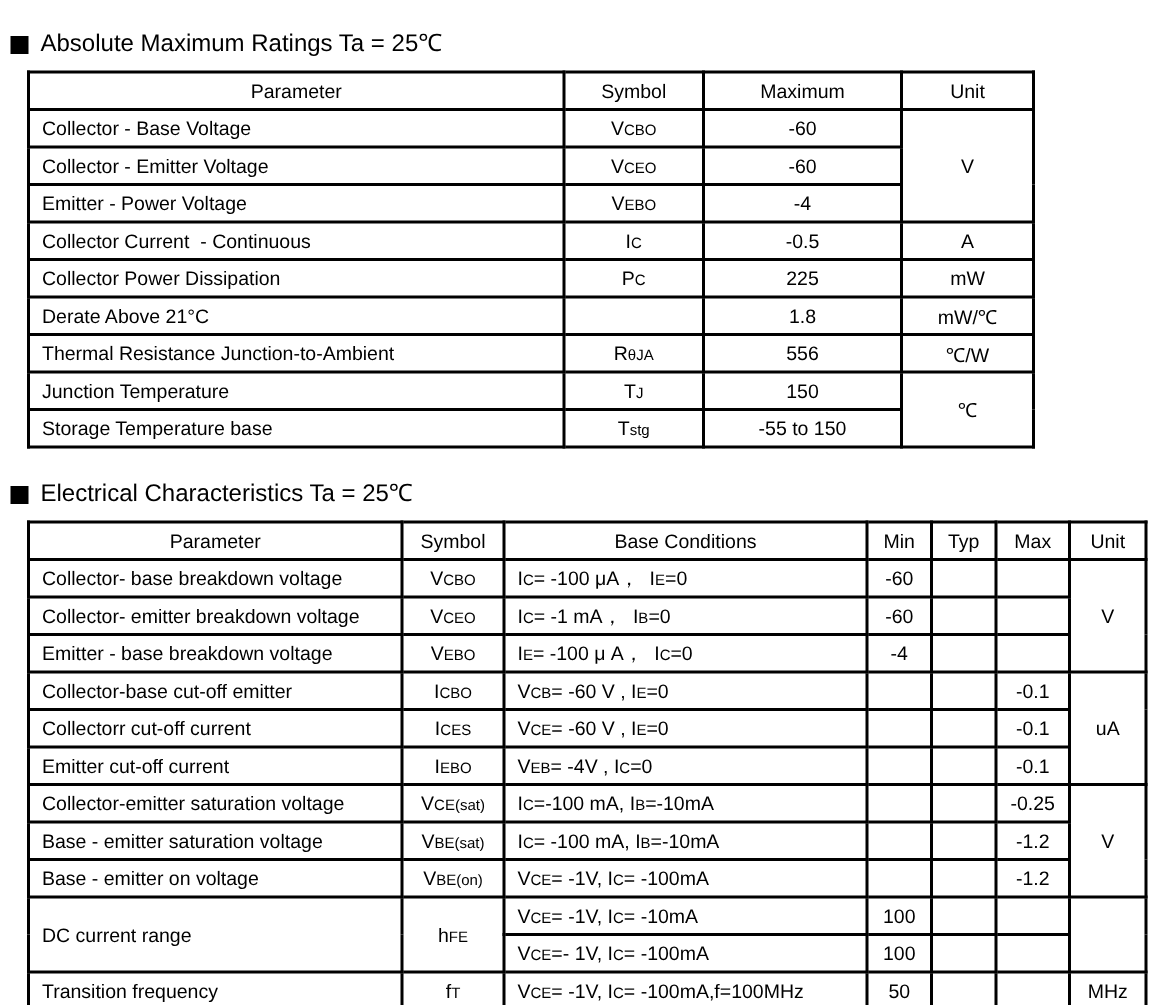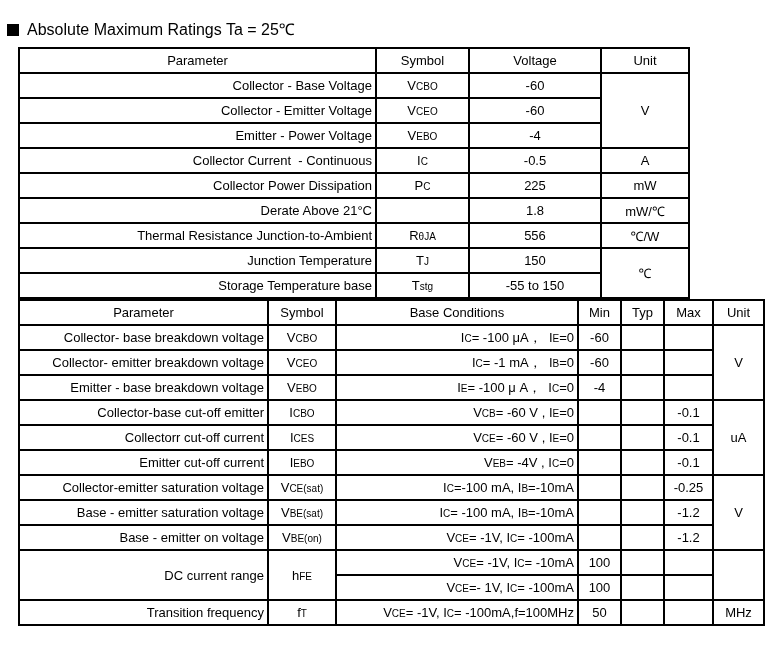--- a/index.html
+++ b/index.html
@@ -25,21 +25,21 @@
   }
   table.t1 { width: 670px; }
   table.t2 { width: 745px; }
   .tbl th, .tbl td {
     border: 2px solid #000;
     font-size: 13px; font-weight: 400;
     height: 25px; padding: 0 3px;
     text-align: center; vertical-align: middle;
     white-space: pre-wrap; overflow: hidden;
   }
-  .tbl td.l { text-align: right; padding-left: 8px; }
+  .tbl td.l { text-align: left; padding-left: 8px; }
   .sub { font-size: 10px; }
 </style>
 </head>
 <body>
 
 <div class="page">
 
   <div class="section-title">
     <span class="sq"></span>
     <span>Absolute Maximum Ratings Ta = 25℃</span>
@@ -49,21 +49,21 @@
     <colgroup>
       <col style="width:357px">
         <col style="width:93px">
         <col style="width:132px">
         <col style="width:88px">
     </colgroup>
   <thead>
         <tr>
           <th>Parameter</th>
           <th>Symbol</th>
-          <th>Voltage</th>
+          <th>Maximum</th>
           <th>Unit</th>
         </tr>
       </thead>
       <tbody>
         <tr>
           <td class="l">Collector - Base Voltage</td>
           <td>V<span class="sub">CBO</span></td>
           <td>-60</td>
           <td rowspan="3">V</td>
         </tr>
@@ -108,20 +108,24 @@
           <td rowspan="2">℃</td>
         </tr>
         <tr>
           <td class="l">Storage Temperature base</td>
           <td>T<span class="sub">stg</span></td>
           <td>-55 to 150</td>
         </tr>
       </tbody>
     </table>
 
+  <div class="section-title second">
+    <span class="sq"></span>
+    <span>Electrical Characteristics Ta = 25℃</span>
+  </div>
 
   <table class="tbl t2">
     <colgroup>
       <col style="width:249px">
         <col style="width:68px">
         <col style="width:242px">
         <col style="width:43px">
         <col style="width:43px">
         <col style="width:49px">
         <col style="width:51px">

